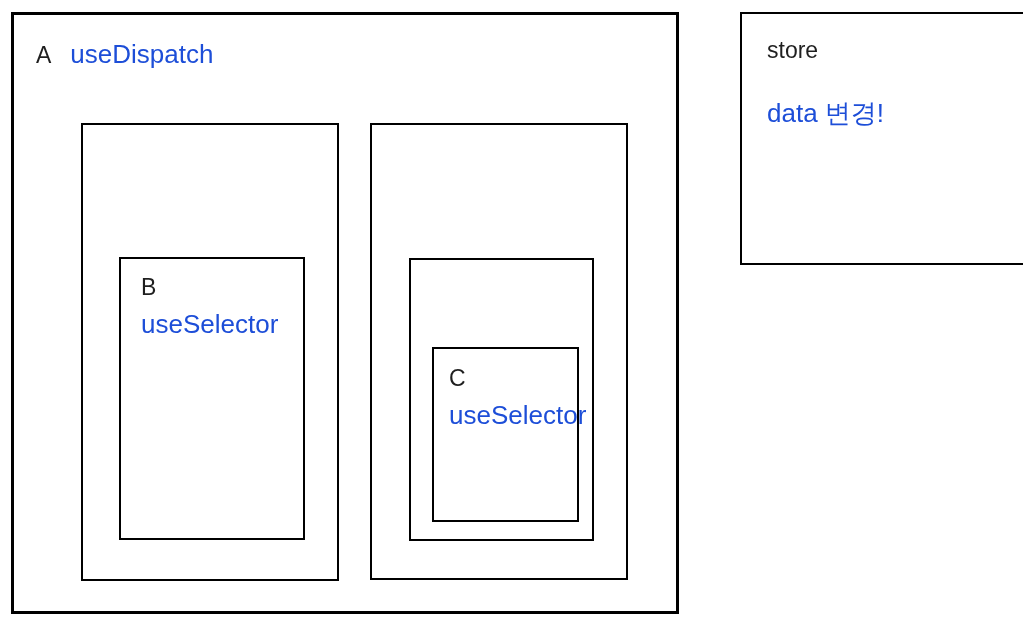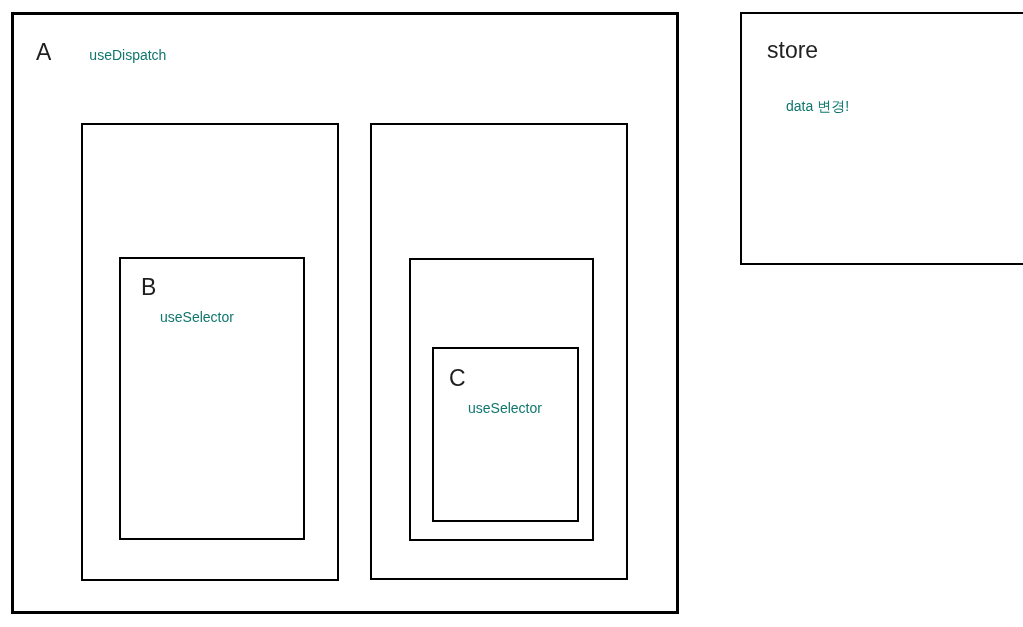--- a/index.html
+++ b/index.html
@@ -14,24 +14,23 @@
     position: absolute;
     background: #ffffff;
     border: 2px solid #000000;
   }
   .label-black {
     color: #1f1f1f;
     font-size: 23px;
     line-height: 1.2;
   }
   .label-orange {
-    color: #0f766e;
-    font-size: 14px;
+    color: #1d4ed8;
+    font-size: 26px;
     line-height: 1.2;
-    margin-left: 19px;
   }
 
   
   #box-a { left: 11px; top: 12px; width: 668px; height: 602px; border-width: 3px; }
   #a-caption { position: absolute; left: 22px; top: 24px; display: flex; align-items: baseline; gap: 19px; }
 
   
   #box-left-wrap { left: 67px; top: 108px; width: 258px; height: 458px; }
   #box-b { left: 36px; top: 132px; width: 186px; height: 283px; }
   #b-caption { position: absolute; left: 20px; top: 15px; display: flex; flex-direction: column; gap: 7px; }

